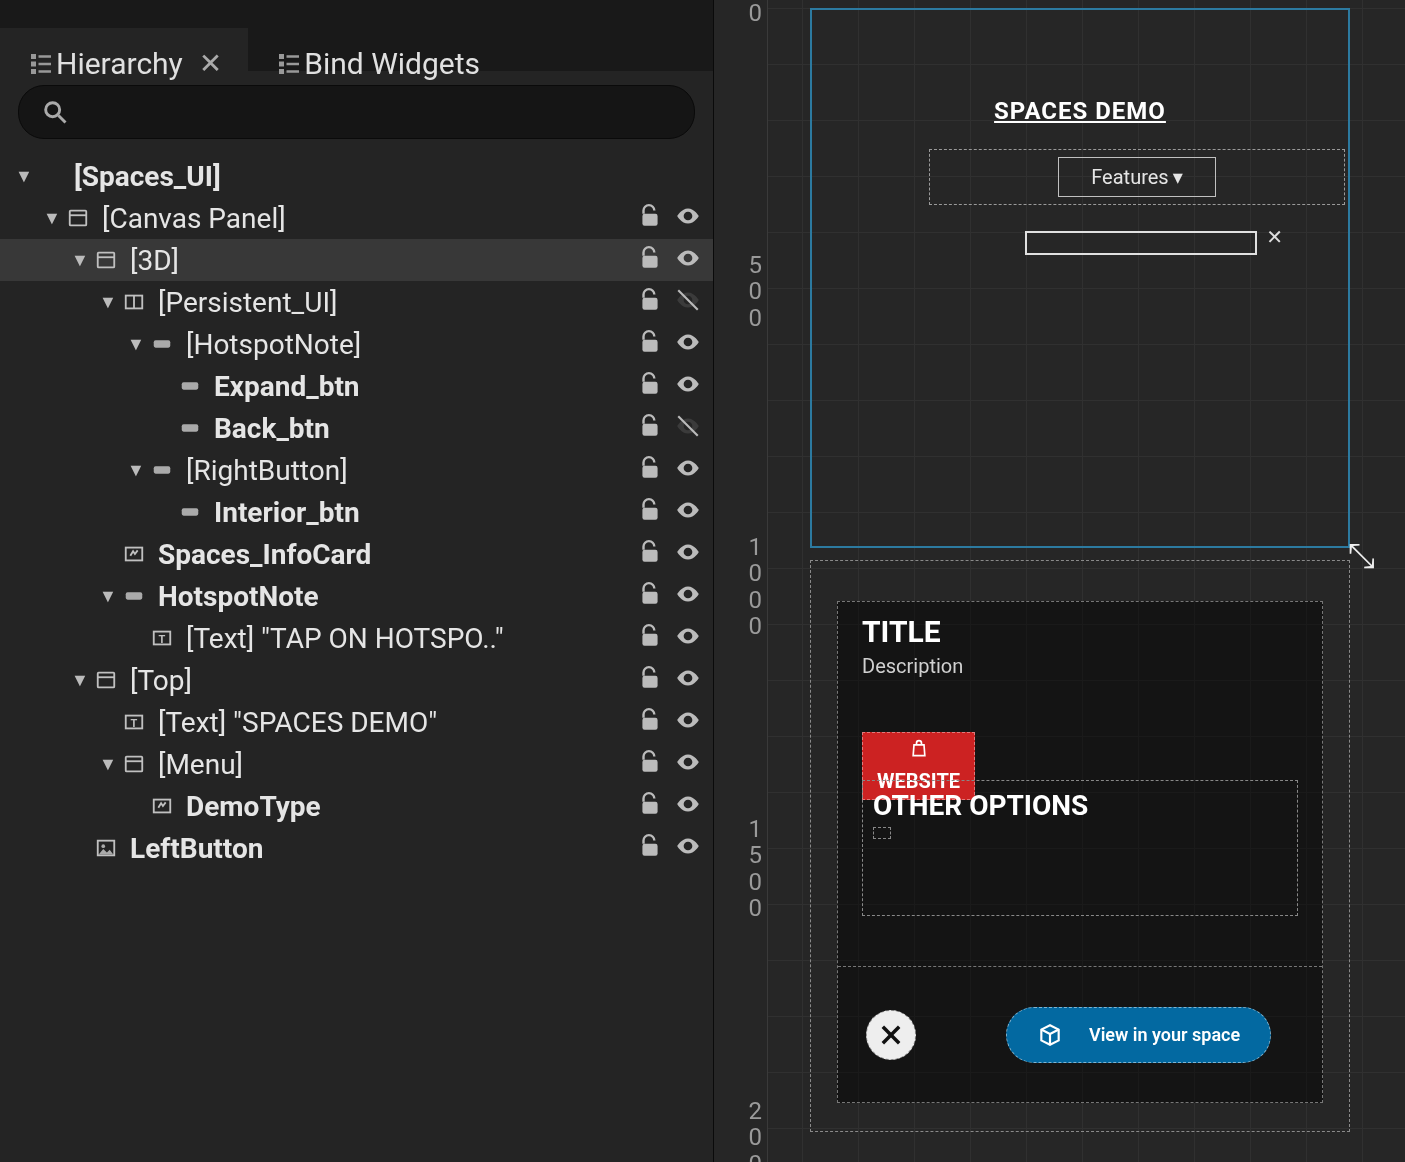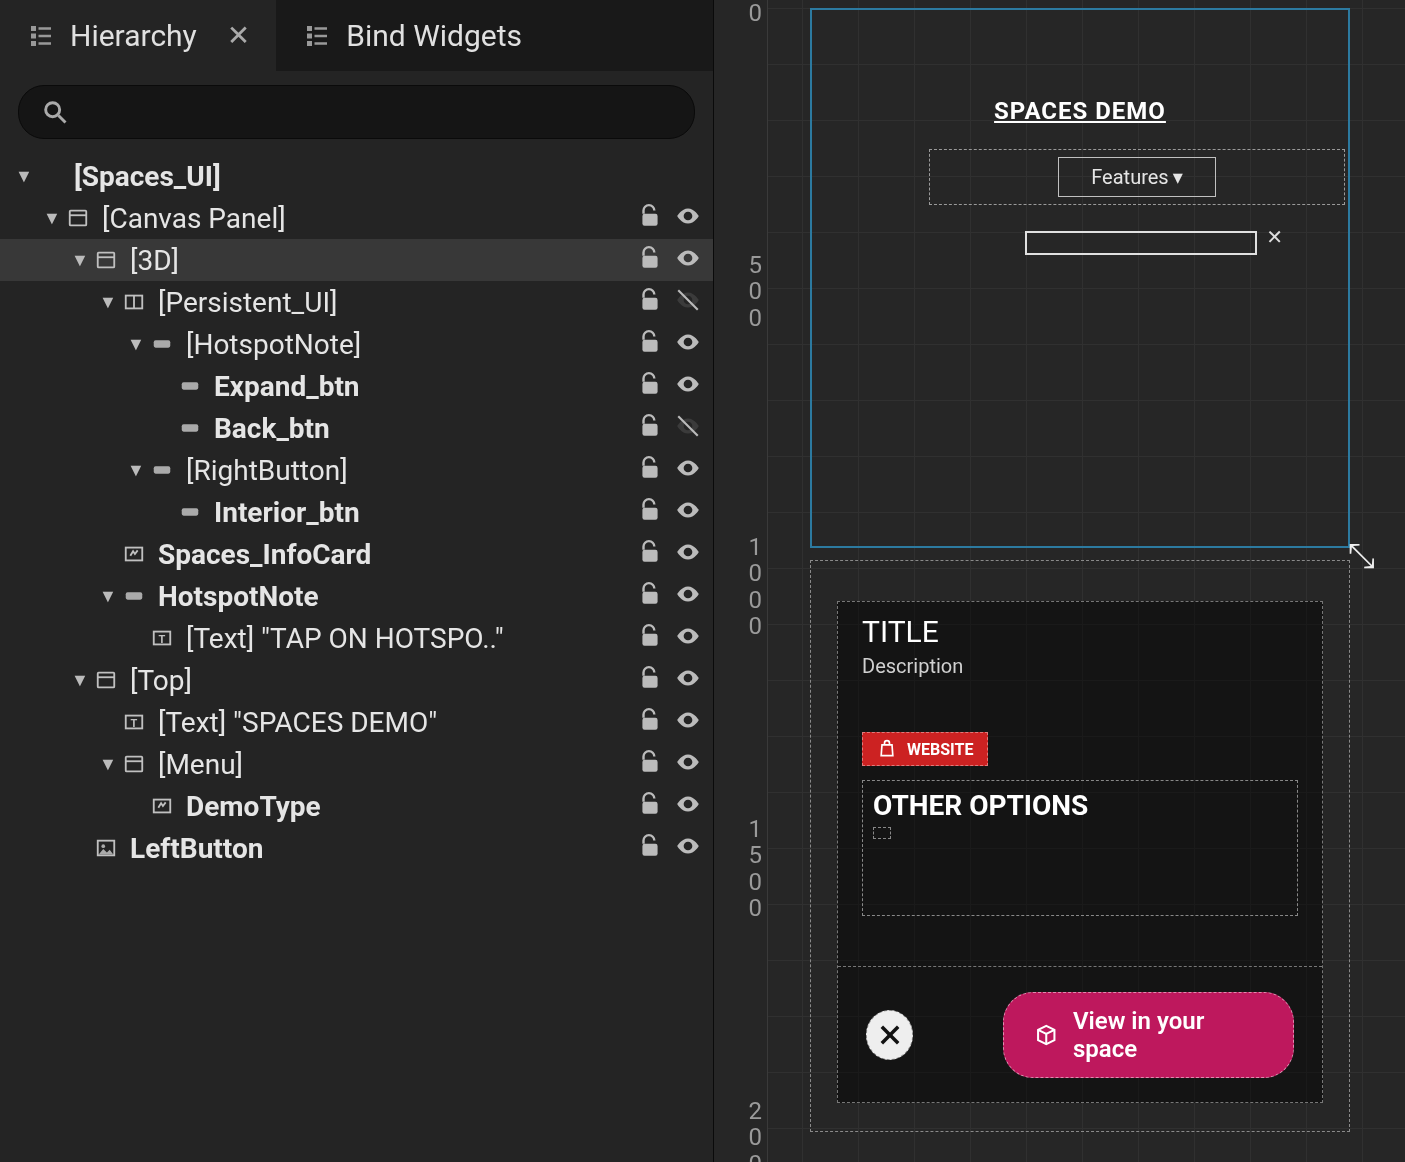--- a/index.html
+++ b/index.html
@@ -2,21 +2,21 @@
 <html><head>
 <meta charset="utf-8">
 <style>
 * { margin: 0; padding: 0; box-sizing: border-box; font-family: "Segoe UI", Roboto, Arial, sans-serif; }
 body { background: #1a1a1a; color: #c0c0c0; display: flex; width: 1405px; height: 1162px; overflow: hidden; }
 
 
 .left-panel { width: 714px; background: #242424; display: flex; flex-direction: column; border-right: 1px solid #0a0a0a; }
 
 .tab-bar { display: flex; height: 71px; background: #191919; }
-.tab { display: flex; align-items: center; gap: 14px; padding: 0 26px; height: 100%; font-size: 30px; color: #e0e0e0; cursor: pointer; }
+.tab { display: flex; align-items: center; padding: 0 26px; height: 100%; font-size: 30px; color: #e0e0e0; cursor: pointer; margin-top: 28px; }
 .tab.active { background: #242424; }
 .tab-icon-svg { width: 30px; height: 30px; fill: #999; }
 .tab-close { color: #aaa; font-size: 28px; margin-left: 16px; }
 
 .search-wrap { padding: 14px 18px; }
 .search-box { display: flex; align-items: center; gap: 18px; background: #151515; border: 1px solid #0a0a0a; border-radius: 26px; padding: 10px 22px; height: 54px; }
 .search-icon-svg { width: 28px; height: 28px; fill: #888; }
 .search-input { flex: 1; background: transparent; border: none; outline: none; color: #c0c0c0; font-size: 28px; }
 .search-input::placeholder { color: #7a7a7a; }
 
@@ -48,30 +48,30 @@
 .phone-frame { position: absolute; left: 42px; top: 8px; width: 540px; height: 540px; border: 1px dashed #3fa0c9; outline: 2px solid #2c7aa0; outline-offset: -2px; }
 .phone-title { position: absolute; top: 88px; left: 0; right: 0; text-align: center; color: #fff; font-size: 24px; font-weight: 700; letter-spacing: 1px; text-decoration: underline; }
 .menu-outer { position: absolute; top: 140px; left: 118px; width: 416px; height: 56px; border: 1px dashed #9a9a9a; display: flex; align-items: center; justify-content: center; }
 .menu-inner { width: 158px; height: 40px; border: 1px solid #c0c0c0; display: flex; align-items: center; justify-content: center; gap: 4px; color: #e5e5e5; font-size: 20px; }
 .hotspot-note { position: absolute; top: 222px; left: 214px; width: 232px; border: 2px solid #e0e0e0; padding: 10px 12px; color: #e0e0e0; font-size: 18px; line-height: 1.25; text-align: center; }
 .hotspot-close { position: absolute; top: -8px; right: -28px; color: #ddd; font-size: 20px; }
 
 .detail-frame { position: absolute; left: 42px; top: 560px; width: 540px; height: 572px; border: 1px dashed #8a8a8a; }
 .resize-handle { position: absolute; right: -26px; top: -26px; color: #eee; font-size: 34px; }
 .detail-inner { position: absolute; left: 26px; right: 26px; top: 40px; bottom: 28px; border: 1px dashed #777; background: rgba(0,0,0,0.45); }
-.detail-title { position: absolute; top: 12px; left: 24px; color: #fff; font-size: 30px; font-weight: 400; }
+.detail-title { position: absolute; top: 12px; left: 24px; color: #fff; font-size: 30px; font-weight: 700; }
 .detail-desc { position: absolute; top: 52px; left: 24px; color: #d0d0d0; font-size: 20px; }
-.website-btn { position: absolute; top: 130px; left: 24px; display: flex; align-items: center; gap: 10px; background: #c22; color: #fff; font-size: 16px; font-weight: 700; padding: 6px 14px; border: 1px dashed rgba(255,255,255,0.4); }
+.website-btn { position: absolute; top: 130px; left: 24px; display: flex; align-items: center; gap: 10px; background: #c22; color: #fff; font-size: 20px; font-weight: 700; padding: 6px 14px; border: 1px dashed rgba(255,255,255,0.4); flex-direction: column; }
 .website-btn svg { width: 20px; height: 20px; fill: #fff; }
 .other-box { position: absolute; top: 178px; left: 24px; right: 24px; height: 136px; border: 1px dashed #888; padding: 8px 10px; color: #fff; font-size: 28px; font-weight: 700; }
 .other-inner { position: absolute; top: 46px; left: 10px; width: 18px; height: 12px; border: 1px dashed #888; }
 .bottom-bar { position: absolute; left: 0; right: 0; bottom: 0; height: 136px; border-top: 1px dashed #777; display: flex; align-items: center; padding: 0 28px; gap: 90px; }
 .close-circ { width: 50px; height: 50px; border-radius: 50%; background: #eee; display: flex; align-items: center; justify-content: center; border: 1px dashed #999; }
 .close-circ svg { width: 28px; height: 28px; fill: #111; }
-.view-btn { display: flex; align-items: center; gap: 14px; background: #be185d; color: #fff; font-size: 24px; font-weight: 600; padding: 14px 30px; border-radius: 30px; border: 1px dashed rgba(255,255,255,0.5); }
+.view-btn { display: flex; align-items: center; gap: 26px; background: #0369a1; color: #fff; font-size: 18px; font-weight: 600; padding: 14px 30px; border-radius: 30px; border: 1px dashed rgba(255,255,255,0.5); }
 .view-btn svg { width: 26px; height: 26px; fill: none; stroke: #fff; stroke-width: 2; }
 </style>
 </head>
 <body>
 
 <svg width="0" height="0" style="position:absolute">
   <symbol id="i-list" viewBox="0 0 24 24">
       <rect x="4" y="4" width="4" height="4"></rect>
       <rect x="10" y="5" width="10" height="2"></rect>
       <rect x="4" y="10" width="4" height="4"></rect>

